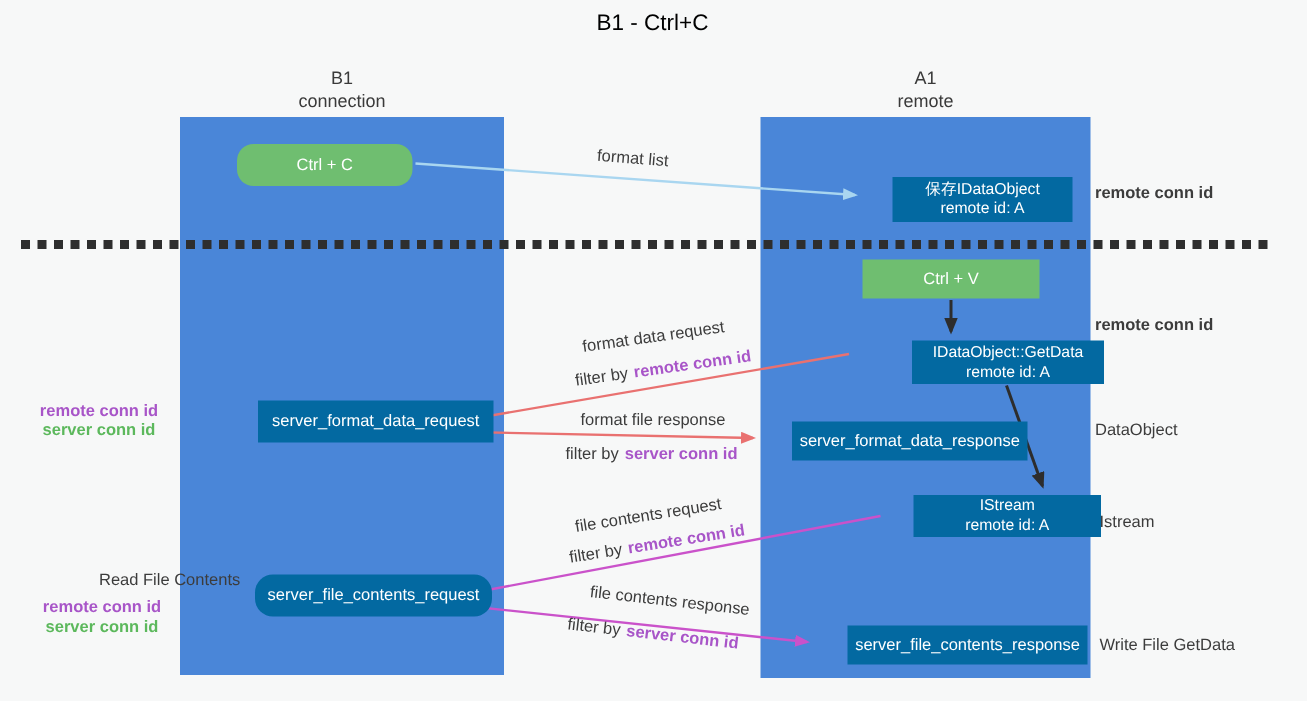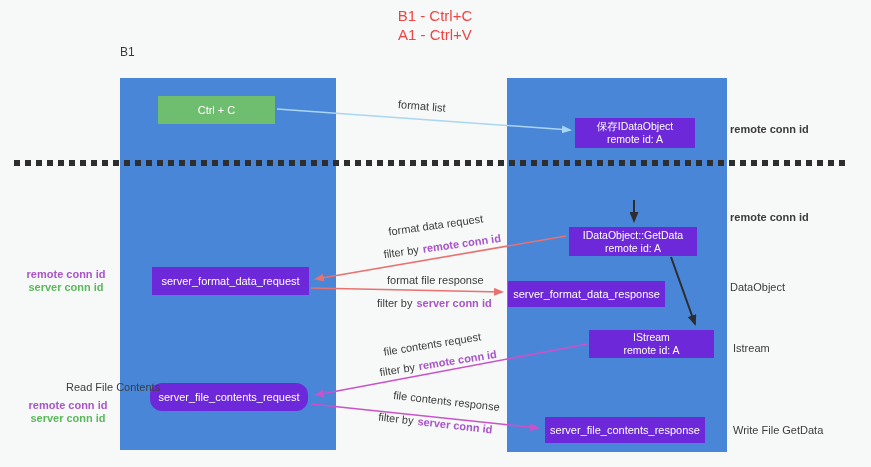--- a/index.html
+++ b/index.html
@@ -1,42 +1,42 @@
 <!DOCTYPE html>
 <html><head>
 <meta charset="utf-8">
 <style>
   * { margin:0; padding:0; box-sizing:border-box; }
   html,body { background:#f7f8f8; }
   body { font-family:"Liberation Sans","DejaVu Sans",sans-serif; }
   .canvas { position:relative; width:871px; height:467px; background:#f7f8f8; overflow:hidden; }
 
   .title { position:absolute; left:325px; top:6px; width:220px; text-align:center;
-           font-size:15px; line-height:19px; color:#ef4444; }
+           font-size:15px; line-height:19px; color:#000000; }
 
-  .lane-header { position:absolute; text-align:left; font-size:12px; line-height:15px; color:#3a3a3a; }
+  .lane-header { position:absolute; text-align:center; font-size:12px; line-height:15px; color:#3a3a3a; }
   .lane-header.left  { left:120px; top:45px; width:216px; }
   .lane-header.right { left:507px; top:45px; width:220px; }
 
   .lane { position:absolute; background:#4a86d8; z-index:1; }
   .lane.left  { left:120px; top:78px; width:216px; height:372px; }
   .lane.right { left:507px; top:78px; width:220px; height:374px; }
 
   svg.wires { position:absolute; left:0; top:0; z-index:2; }
 
   .node { position:absolute; z-index:3; display:flex; flex-direction:column;
           align-items:center; justify-content:center; color:#ffffff;
           font-size:11px; line-height:13px; text-align:center; }
   .node.green  { background:#6fbe70; }
-  .node.orange { background:#6d28d9; }
+  .node.orange { background:#0369a1;margin-left:20px; }
 
-  .n-ctrlc   { left:158px; top:96px;  width:117px; height:28px; }
+  .n-ctrlc   { left:158px; top:96px;  width:117px; height:28px;border-radius:11px; }
   .n-save    { left:575px; top:118px; width:120px; height:30px; font-size:10.5px; }
   .n-ctrlv   { left:575px; top:173px; width:118px; height:26px; }
-  .n-getdata { left:569px; top:227px; width:128px; height:29px; font-size:10.5px; }
+  .n-getdata { left:588px; top:227px; width:128px; height:29px; font-size:10.5px; }
   .n-fmtreq  { left:152px; top:267px; width:157px; height:28px; }
   .n-fmtres  { left:508px; top:281px; width:157px; height:26px; }
   .n-istream { left:589px; top:330px; width:125px; height:28px; font-size:10.5px; }
   .n-filereq { left:150px; top:383px; width:158px; height:28px;border-radius:12px; }
   .n-fileres { left:545px; top:417px; width:160px; height:26px; }
 
   .elabel { position:absolute; z-index:4; font-size:11px; color:#3c3c3c; white-space:nowrap; }
   .elabel .conn { font-weight:bold; margin-left:4px; }
   .purple { color:#a855c8; }
   .greentx { color:#5cb85c; }
@@ -45,25 +45,29 @@
   .side-label { position:absolute; z-index:4; font-size:11px; color:#3c3c3c; white-space:nowrap; }
   .side-block { position:absolute; z-index:4; font-size:11px; text-align:center; line-height:13px; white-space:nowrap; }
 </style>
 </head>
 <body>
 
 <div class="canvas">
 
   <div class="title">
     <div>B1 - Ctrl+C</div>
-    <div>A1 - Ctrl+V</div>
   </div>
 
   <div class="lane-header left">
     <div>B1</div>
+    <div>connection</div>
+  </div>
+  <div class="lane-header right">
+    <div>A1</div>
+    <div>remote</div>
   </div>
 
   <div class="lane left"></div>
   <div class="lane right"></div>
 
   <svg class="wires" width="871" height="467" viewBox="0 0 871 467">
     <defs>
       <marker id="mh-blue" markerWidth="10" markerHeight="8" refX="8" refY="4" orient="auto" markerUnits="userSpaceOnUse">
         <path d="M0,0 L10,4 L0,8 Z" fill="#a9d6f0"></path>
       </marker>
@@ -97,20 +101,23 @@
 
   <div class="node green n-ctrlc">
     <div>Ctrl + C</div>
   </div>
 
   <div class="node orange n-save">
     <div>保存IDataObject</div>
     <div>remote id: A</div>
   </div>
 
+  <div class="node green n-ctrlv">
+    <div>Ctrl + V</div>
+  </div>
 
   <div class="node orange n-getdata">
     <div>IDataObject::GetData</div>
     <div>remote id: A</div>
   </div>
 
   <div class="node orange n-fmtreq">
     <div>server_format_data_request</div>
   </div>
 

